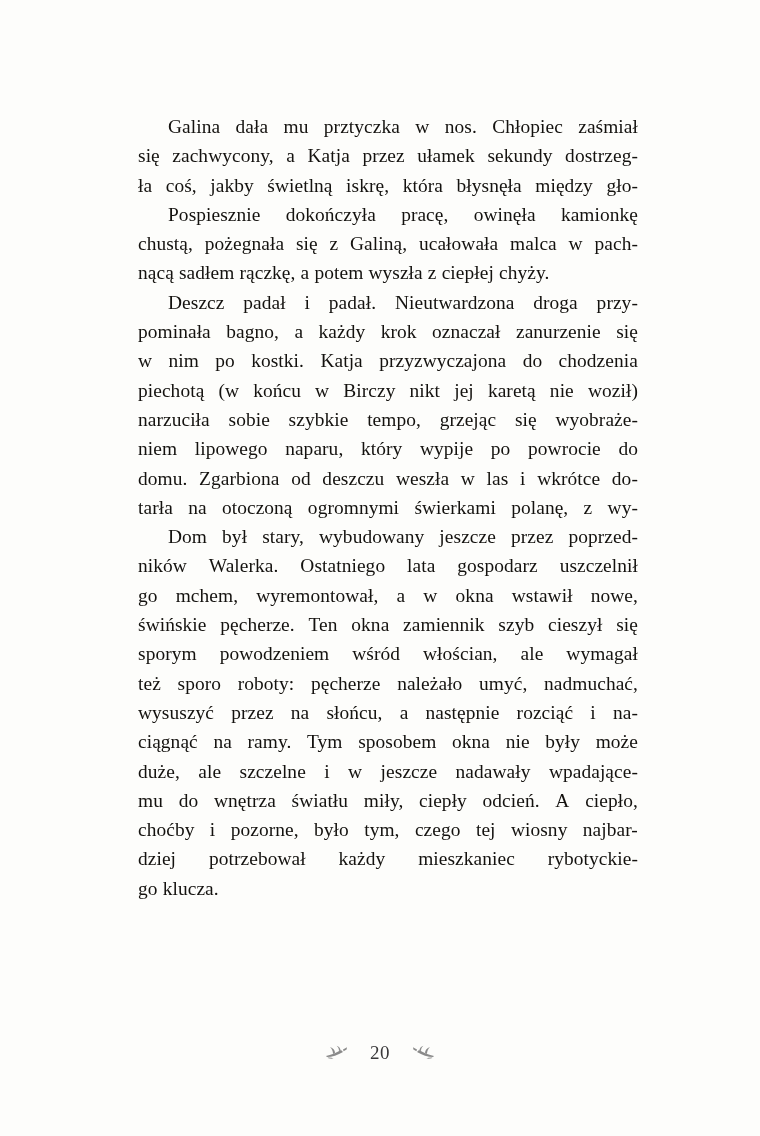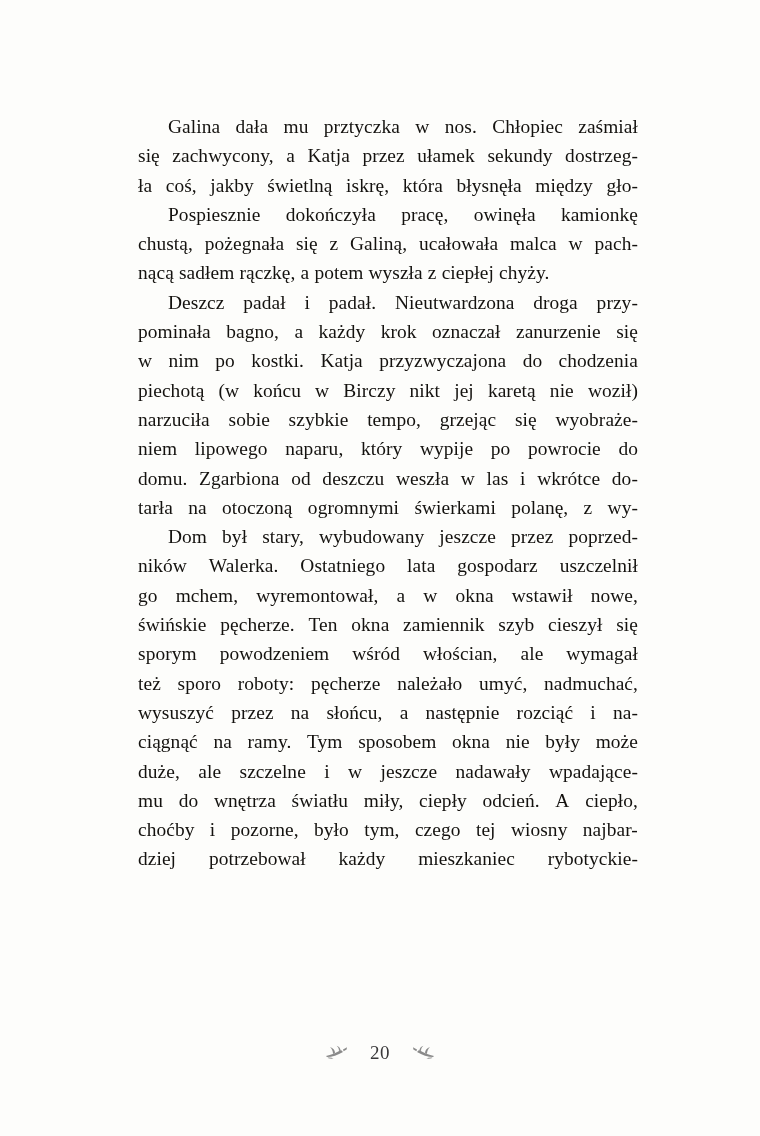--- a/index.html
+++ b/index.html
@@ -335,20 +335,21 @@
           <span>wiosny</span>
           <span>najbar-</span>
         </span>
         <span class="line just">
           <span>dziej</span>
           <span>potrzebował</span>
           <span>każdy</span>
           <span>mieszkaniec</span>
           <span>rybotyckie-</span>
         </span>
+        <span class="line">go klucza.</span>
       </p>
   </div>
 
   <div class="folio">
     <span class="orn left">
       <svg viewBox="0 0 26 16" width="26" height="16" aria-hidden="true">
         <g fill="#6b6b6b">
           <path d="M2 11 C7 10, 12 8, 17 5 L19 7 C14 10, 8 12, 3 12 Z"></path>
           <path d="M9 9 C9 6, 8 4, 6 2 C9 3, 11 5, 11 8 Z"></path>
           <path d="M15 6 C15 3.5, 14 2, 12.5 0.8 C15 1.6, 16.5 3.4, 16.6 5.4 Z"></path>

